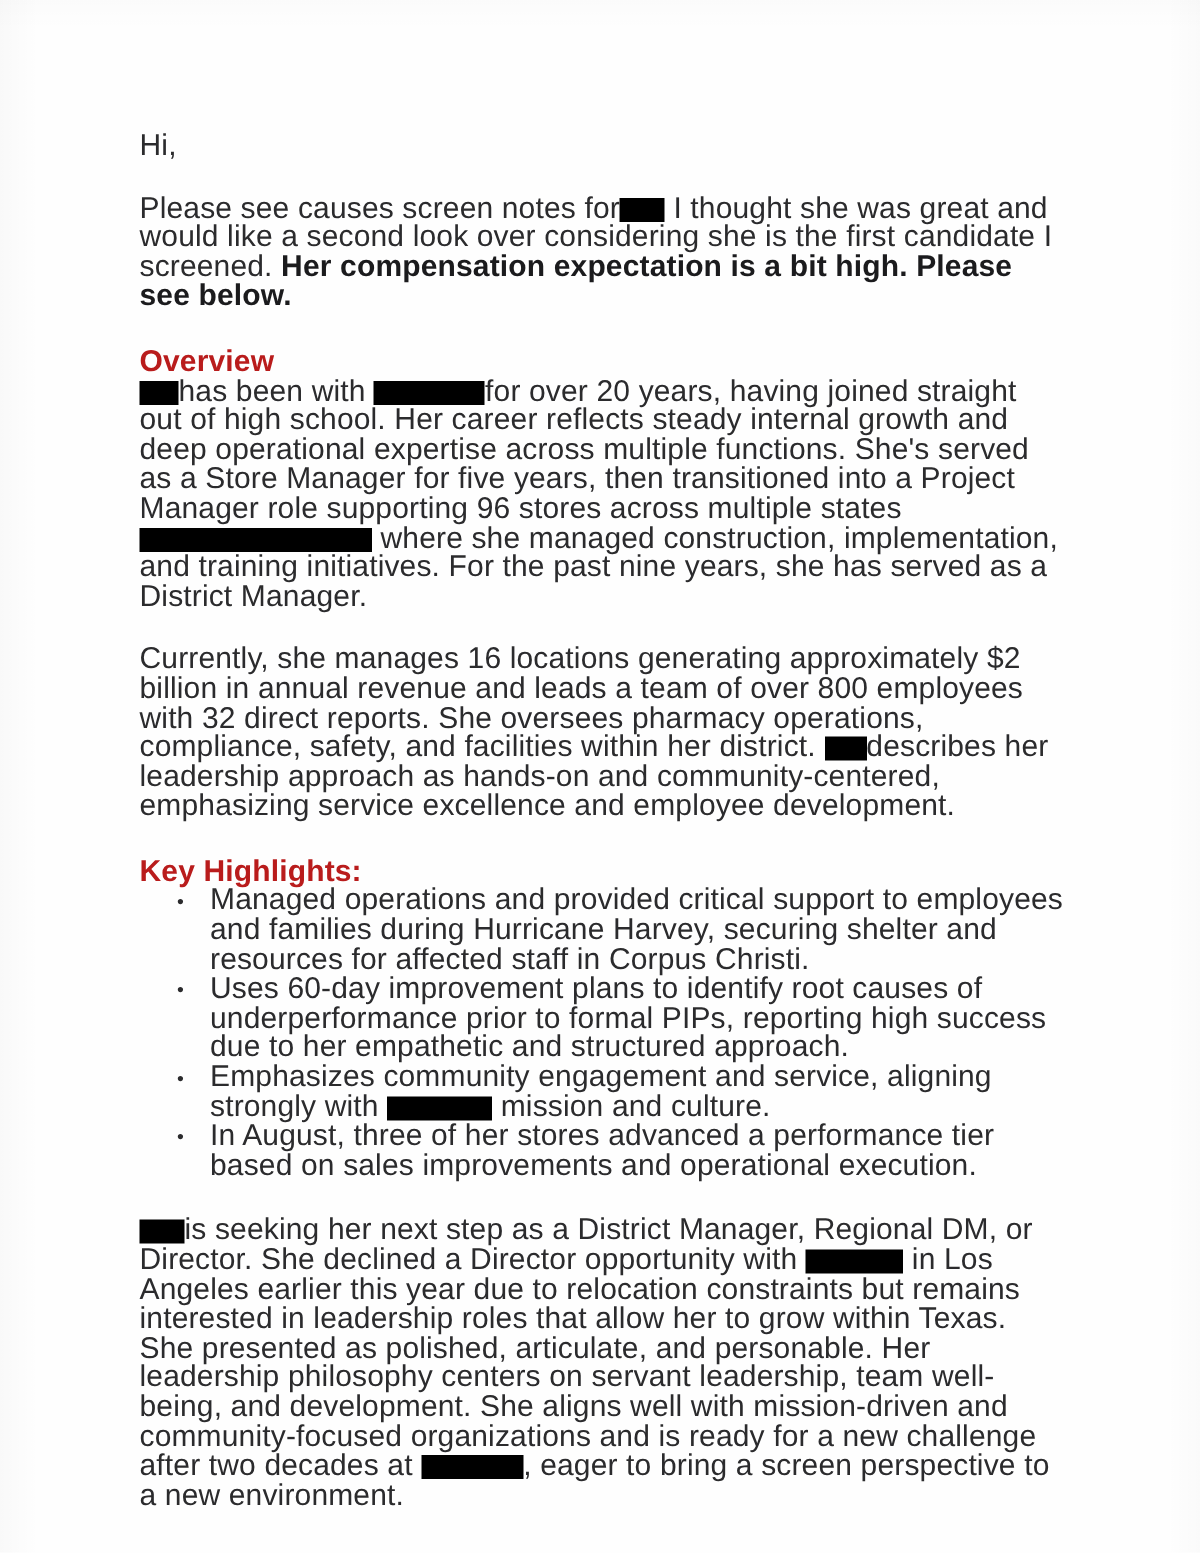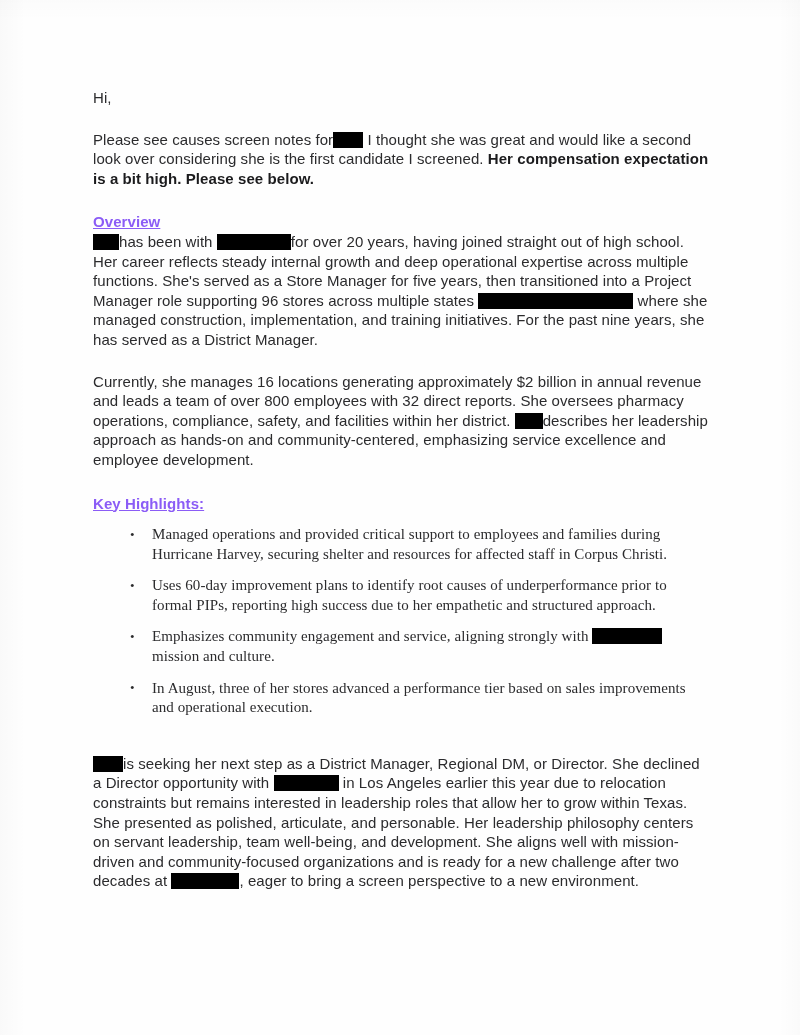--- a/index.html
+++ b/index.html
@@ -43,53 +43,51 @@
     left: 93px;
     top: 88px;
     width: 616px;
   }
 
   
   p.para,
   .heading,
   ul.bullets {
     margin: 0;
-    font-size: 15px;
+    font-size: 20px;
     line-height: 19.6px;
     letter-spacing: 0.005em;
     color: #2b2b2d;
   }
 
   p.para {
     text-align: left;
   }
   .gap-md { height: 22px; }
   .gap-lg { height: 24px; }
 
   .heading {
     font-weight: bold;
-    color: #8b5cf6;
-    text-decoration: underline;
+    color: #b91c1c;
   }
 
   .strong {
     font-weight: bold;
     color: #1b1b1d;
   }
 
   ul.bullets {
     list-style: none;
     padding: 0;
     margin: 0;
   }
   ul.bullets > li {
     position: relative;
     padding-left: 47px;
-    margin: 12px;
-    font-family: Liberation Serif, serif;
+    margin: 0;
   }
   ul.bullets > li::before {
     content: "\2022";
     position: absolute;
     left: 25px;
     top: -0.5px;
     font-size: 13px;
     color: #2b2b2d;
   }
 

